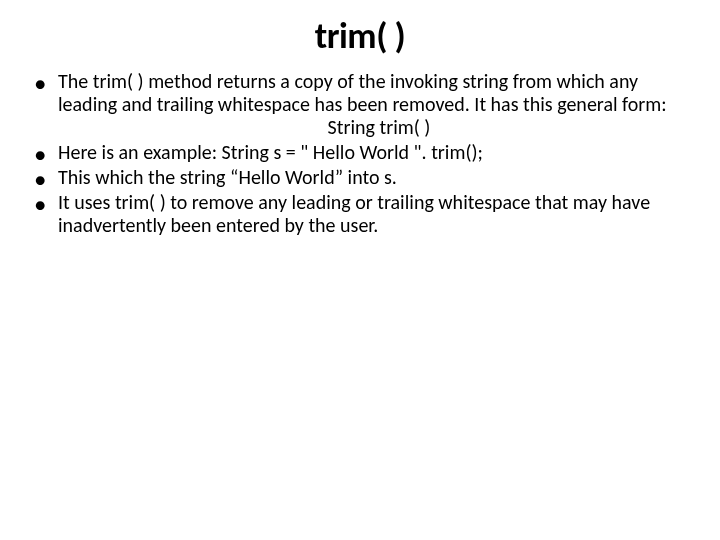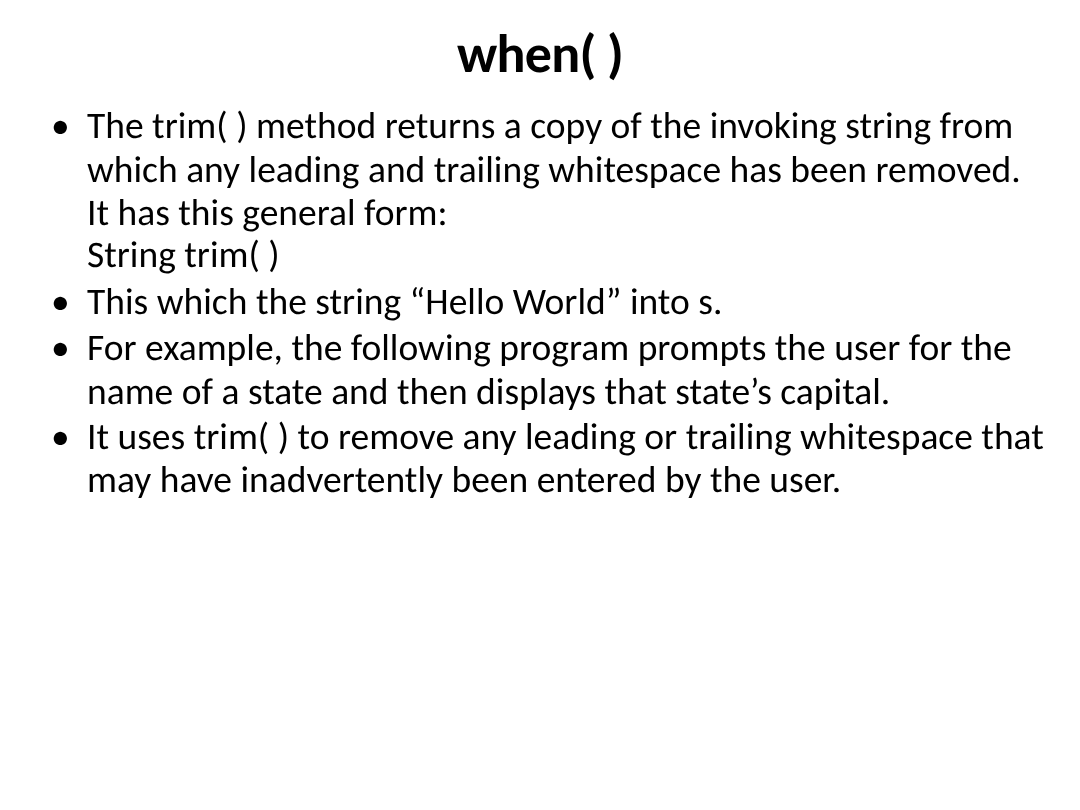--- a/index.html
+++ b/index.html
@@ -26,49 +26,49 @@
       font-weight: 700;
       margin-bottom: 12px;
       letter-spacing: -0.5px;
     }
     .bullet-list {
       list-style: none;
       padding-left: 38px;
     }
     .bullet-list li {
       position: relative;
-      font-size: 25px;
+      font-size: 20px;
       line-height: 1.15;
       margin-bottom: 2px;
     }
     .bullet-list li::before {
       content: "•";
       position: absolute;
       left: -24px;
       top: 0;
       font-size: 25px;
     }
     .centered-sub {
       display: block;
-      text-align: left;
+      text-align: center;
     }
   </style>
 </head>
 <body>
 
 <div class="slide">
-  <h1 class="title">when( )</h1>
+  <h1 class="title">trim( )</h1>
   <ul class="bullet-list">
     <li>
       <span>The trim( ) method returns a copy of the invoking string from which any leading and trailing whitespace has been removed. It has this general form:</span>
       <span class="centered-sub">String trim( )</span>
     </li>
     <li>
-      <span>This which the string “Hello World” into s.</span>
+      <span>Here is an example: String s = " Hello World ". trim();</span>
     </li>
     <li>
-      <span>For example, the following program prompts the user for the name of a state and then displays that state’s capital.</span>
+      <span>This which the string “Hello World” into s.</span>
     </li>
     <li>
       <span>It uses trim( ) to remove any leading or trailing whitespace that may have inadvertently been entered by the user.</span>
     </li>
   </ul>
 </div>
 
 </body></html>

